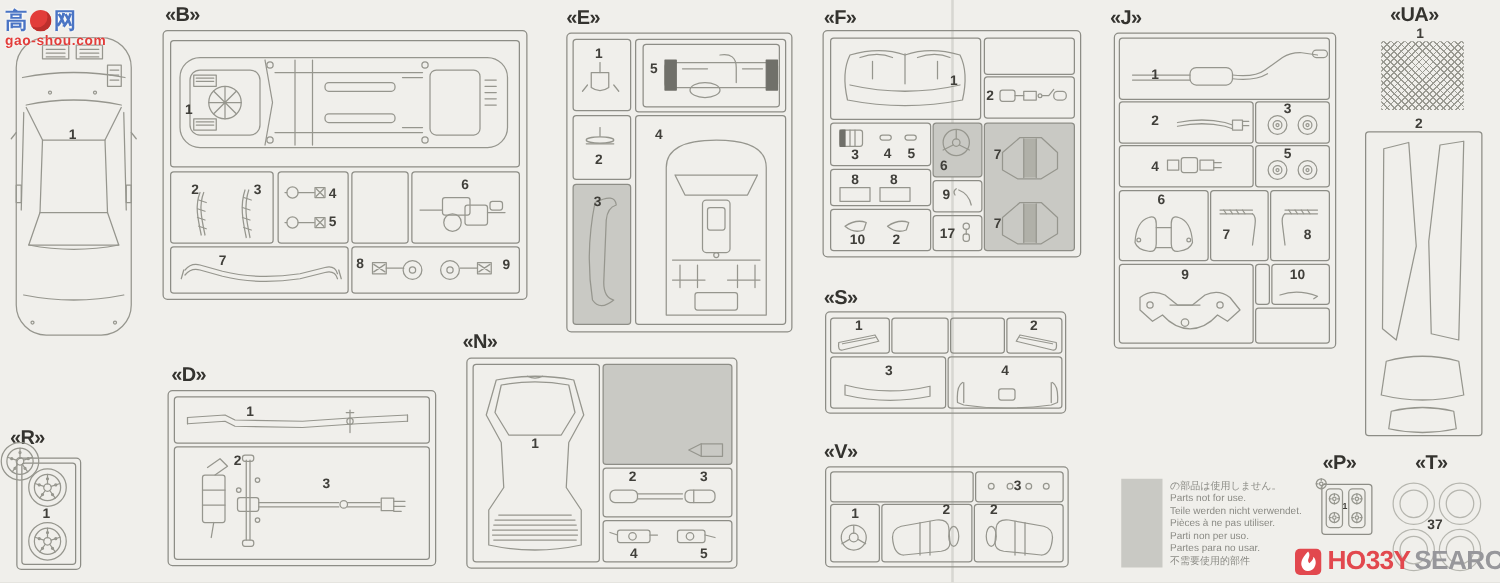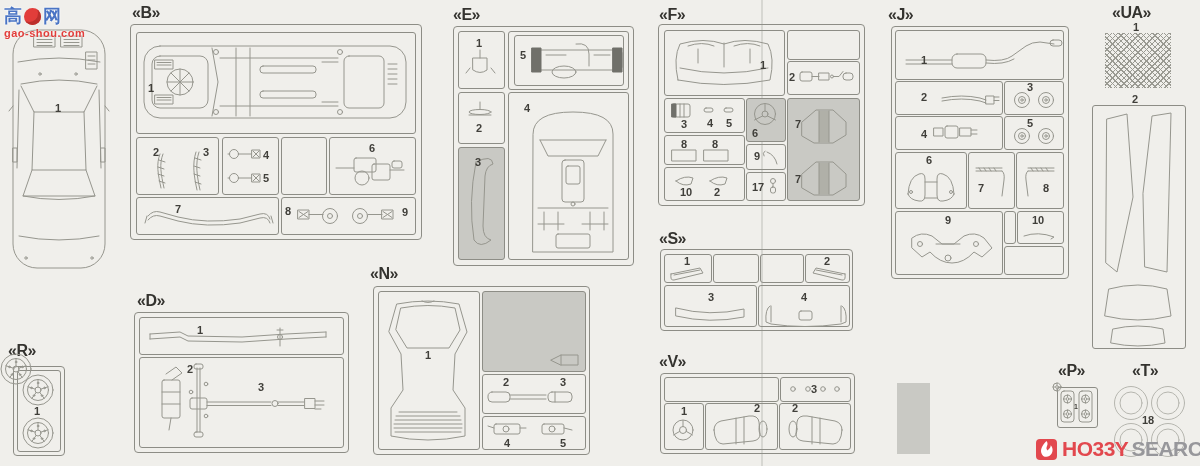--- a/index.html
+++ b/index.html
@@ -517,20 +517,29 @@
       <circle cx="66" cy="9" r="3"></circle>
       <path d="M78,8 l8,2"></path>
 </svg>
 <div class="num" style="left:428px;top:355px">1</div>
 <div class="num" style="left:506px;top:382px">2</div>
 <div class="num" style="left:563px;top:382px">3</div>
 <div class="num" style="left:507px;top:443px">4</div>
 <div class="num" style="left:563px;top:443px">5</div>
 
 <div class="swatch"></div>
+<div class="legendtxt">
+  <div>の部品は使用しません。</div>
+  <div>Parts not for use.</div>
+  <div>Teile werden nicht verwendet.</div>
+  <div>Pièces à ne pas utiliser.</div>
+  <div>Parti non per uso.</div>
+  <div>Partes para no usar.</div>
+  <div>不需要使用的部件</div>
+</div>
 
 <div class="slab" style="left:1058px;top:362px">«P»</div>
 <div class="bx bx2" style="left:1057px;top:387px;width:39px;height:39px"></div>
 <svg class="d" style="left:1057px;top:387px;width:39px;height:39px" viewBox="0 0 39 39">
   <rect x="4" y="4" width="13" height="31" rx="3"></rect>
       <rect x="22" y="4" width="13" height="31" rx="3"></rect>
   <g id="pc">
         <circle r="4"></circle>
         <circle r="1.4"></circle>
         <path d="M0,-4 v1.5 M0,4 v-1.5 M-4,0 h1.5 M4,0 h-1.5"></path>
@@ -546,21 +555,21 @@
 <svg class="d dl" style="left:1108px;top:385px;width:92px;height:80px" viewBox="0 0 92 80">
   <circle cx="23" cy="18" r="16.5"></circle>
       <circle cx="23" cy="18" r="11"></circle>
   <circle cx="60" cy="18" r="16.5"></circle>
       <circle cx="60" cy="18" r="11"></circle>
   <circle cx="23" cy="55" r="16.5"></circle>
       <circle cx="23" cy="55" r="11"></circle>
   <circle cx="60" cy="55" r="16.5"></circle>
       <circle cx="60" cy="55" r="11"></circle>
 </svg>
-<div class="num" style="left:1148px;top:420px">18</div>
+<div class="num" style="left:1148px;top:420px">37</div>
 
 <div class="logo">
   <div class="logoicon">
     <svg viewBox="0 0 20 20" style="width:100%;height:100%">
       <path d="M10,2 C13,6 8,8 11,11 C13,9 14,8 14,6 C17,9 16,14 13,16 C10,18 6,17 5,13 C4,9 7,5 10,2 Z" fill="#ffffff"></path>
     </svg>
   </div>
   <span class="logored">HO33Y</span>
   <span class="logogray">SEARCH</span>
 </div>

